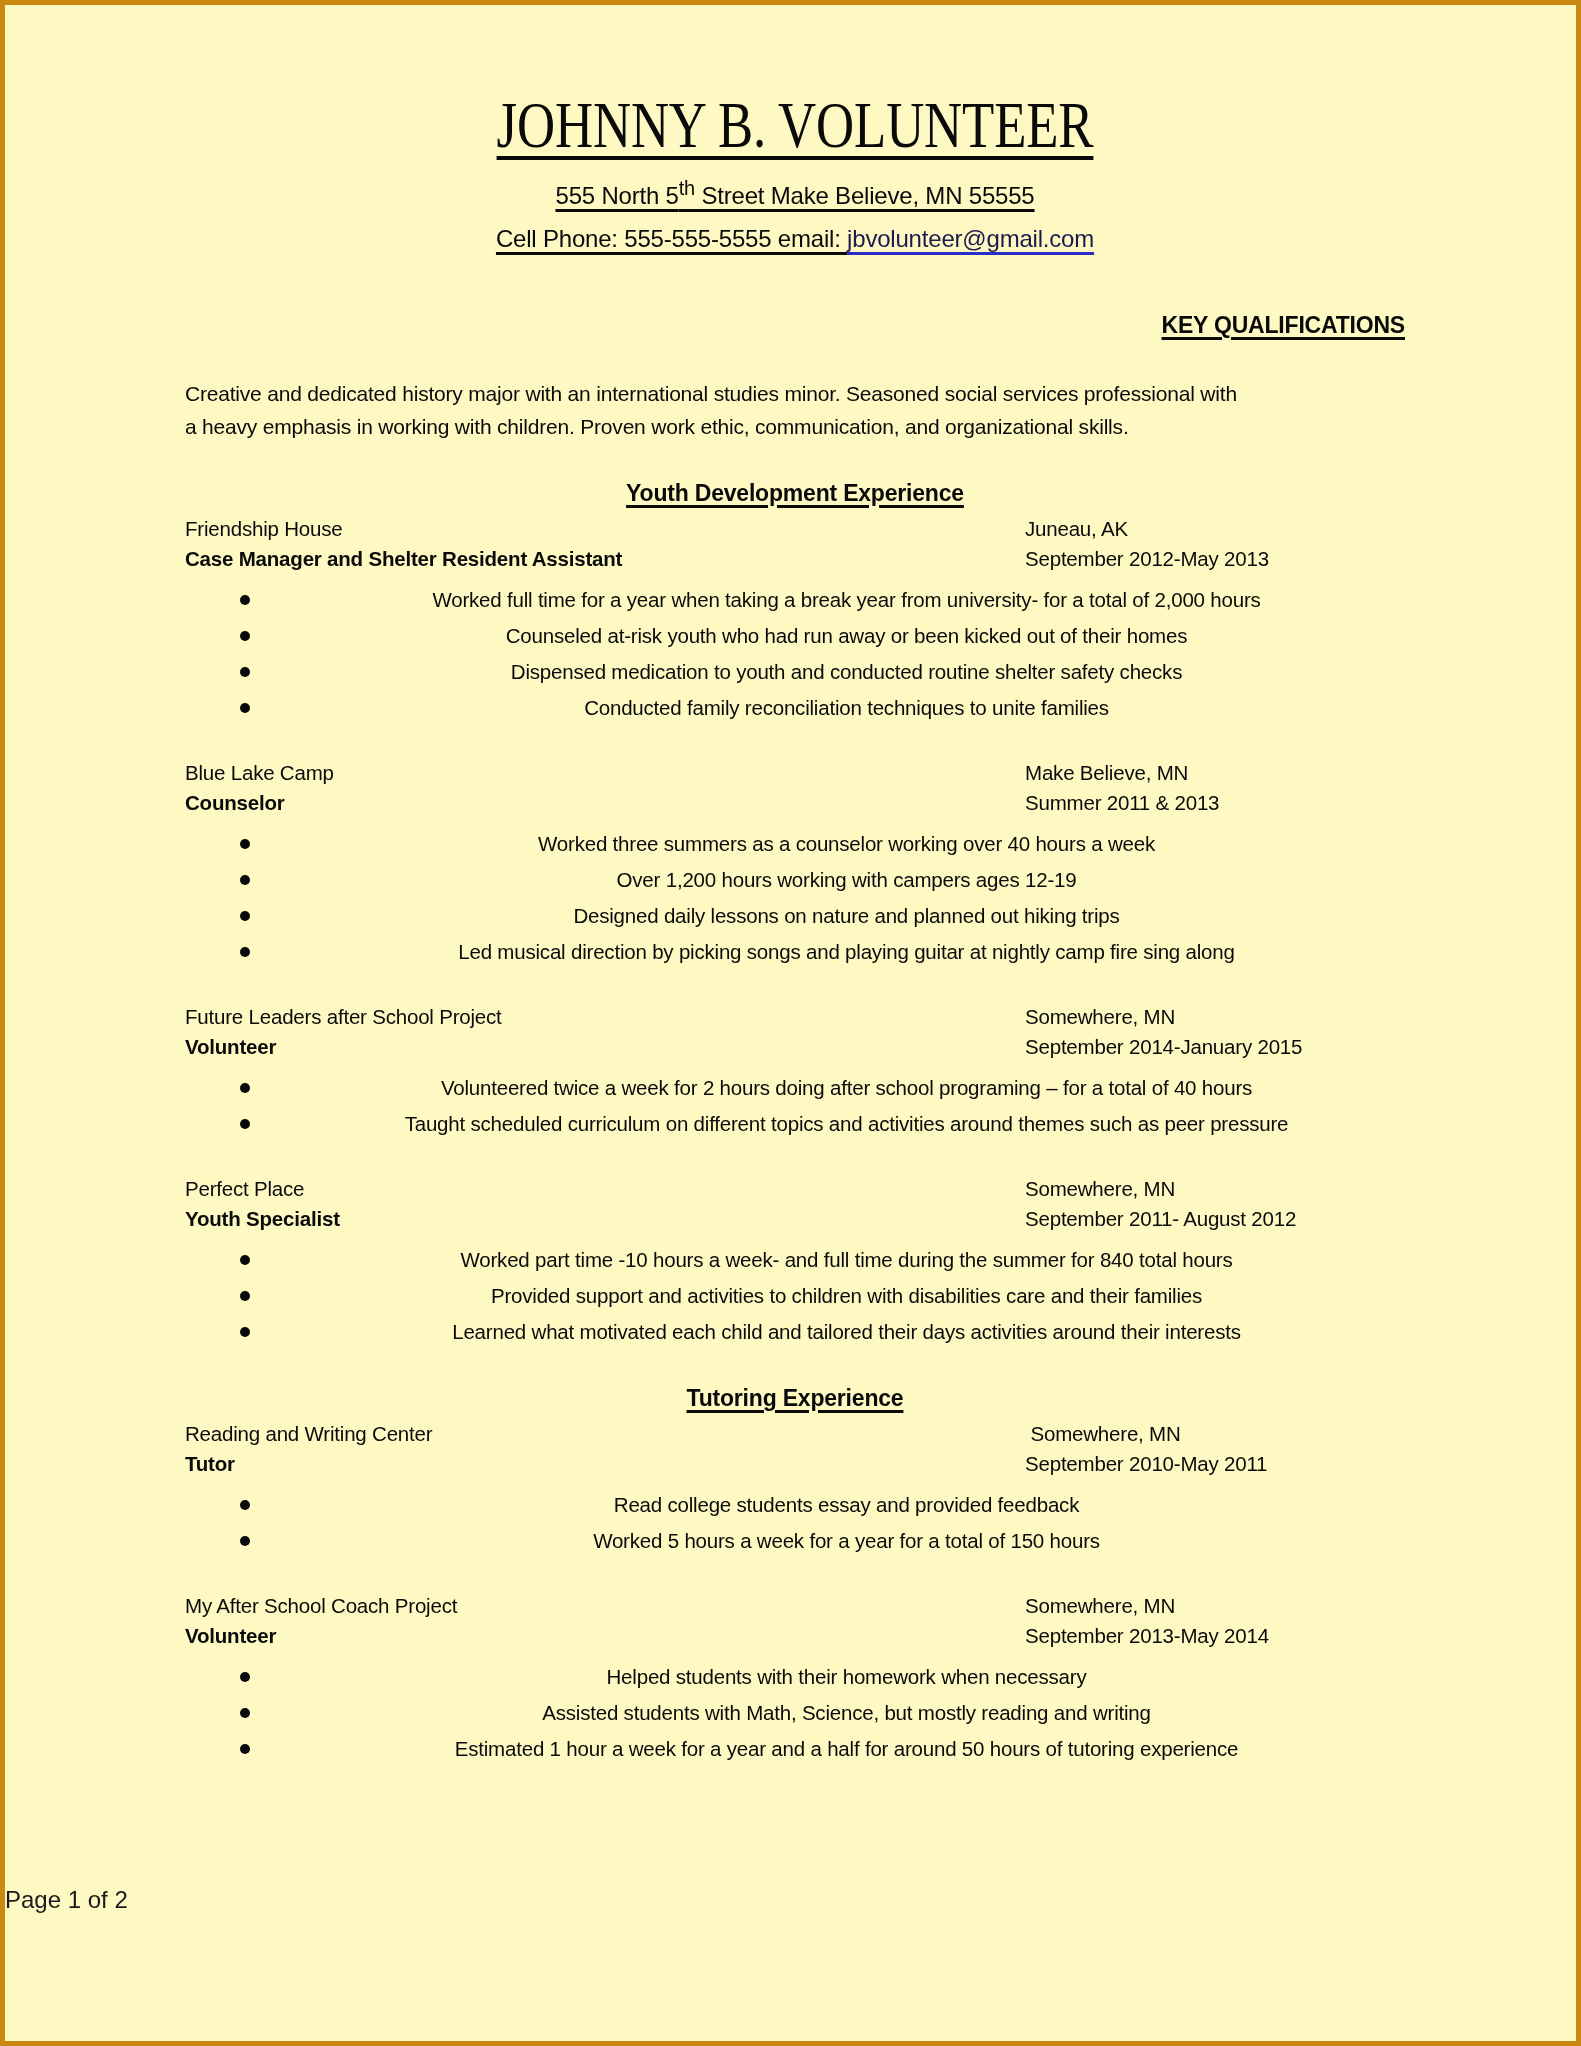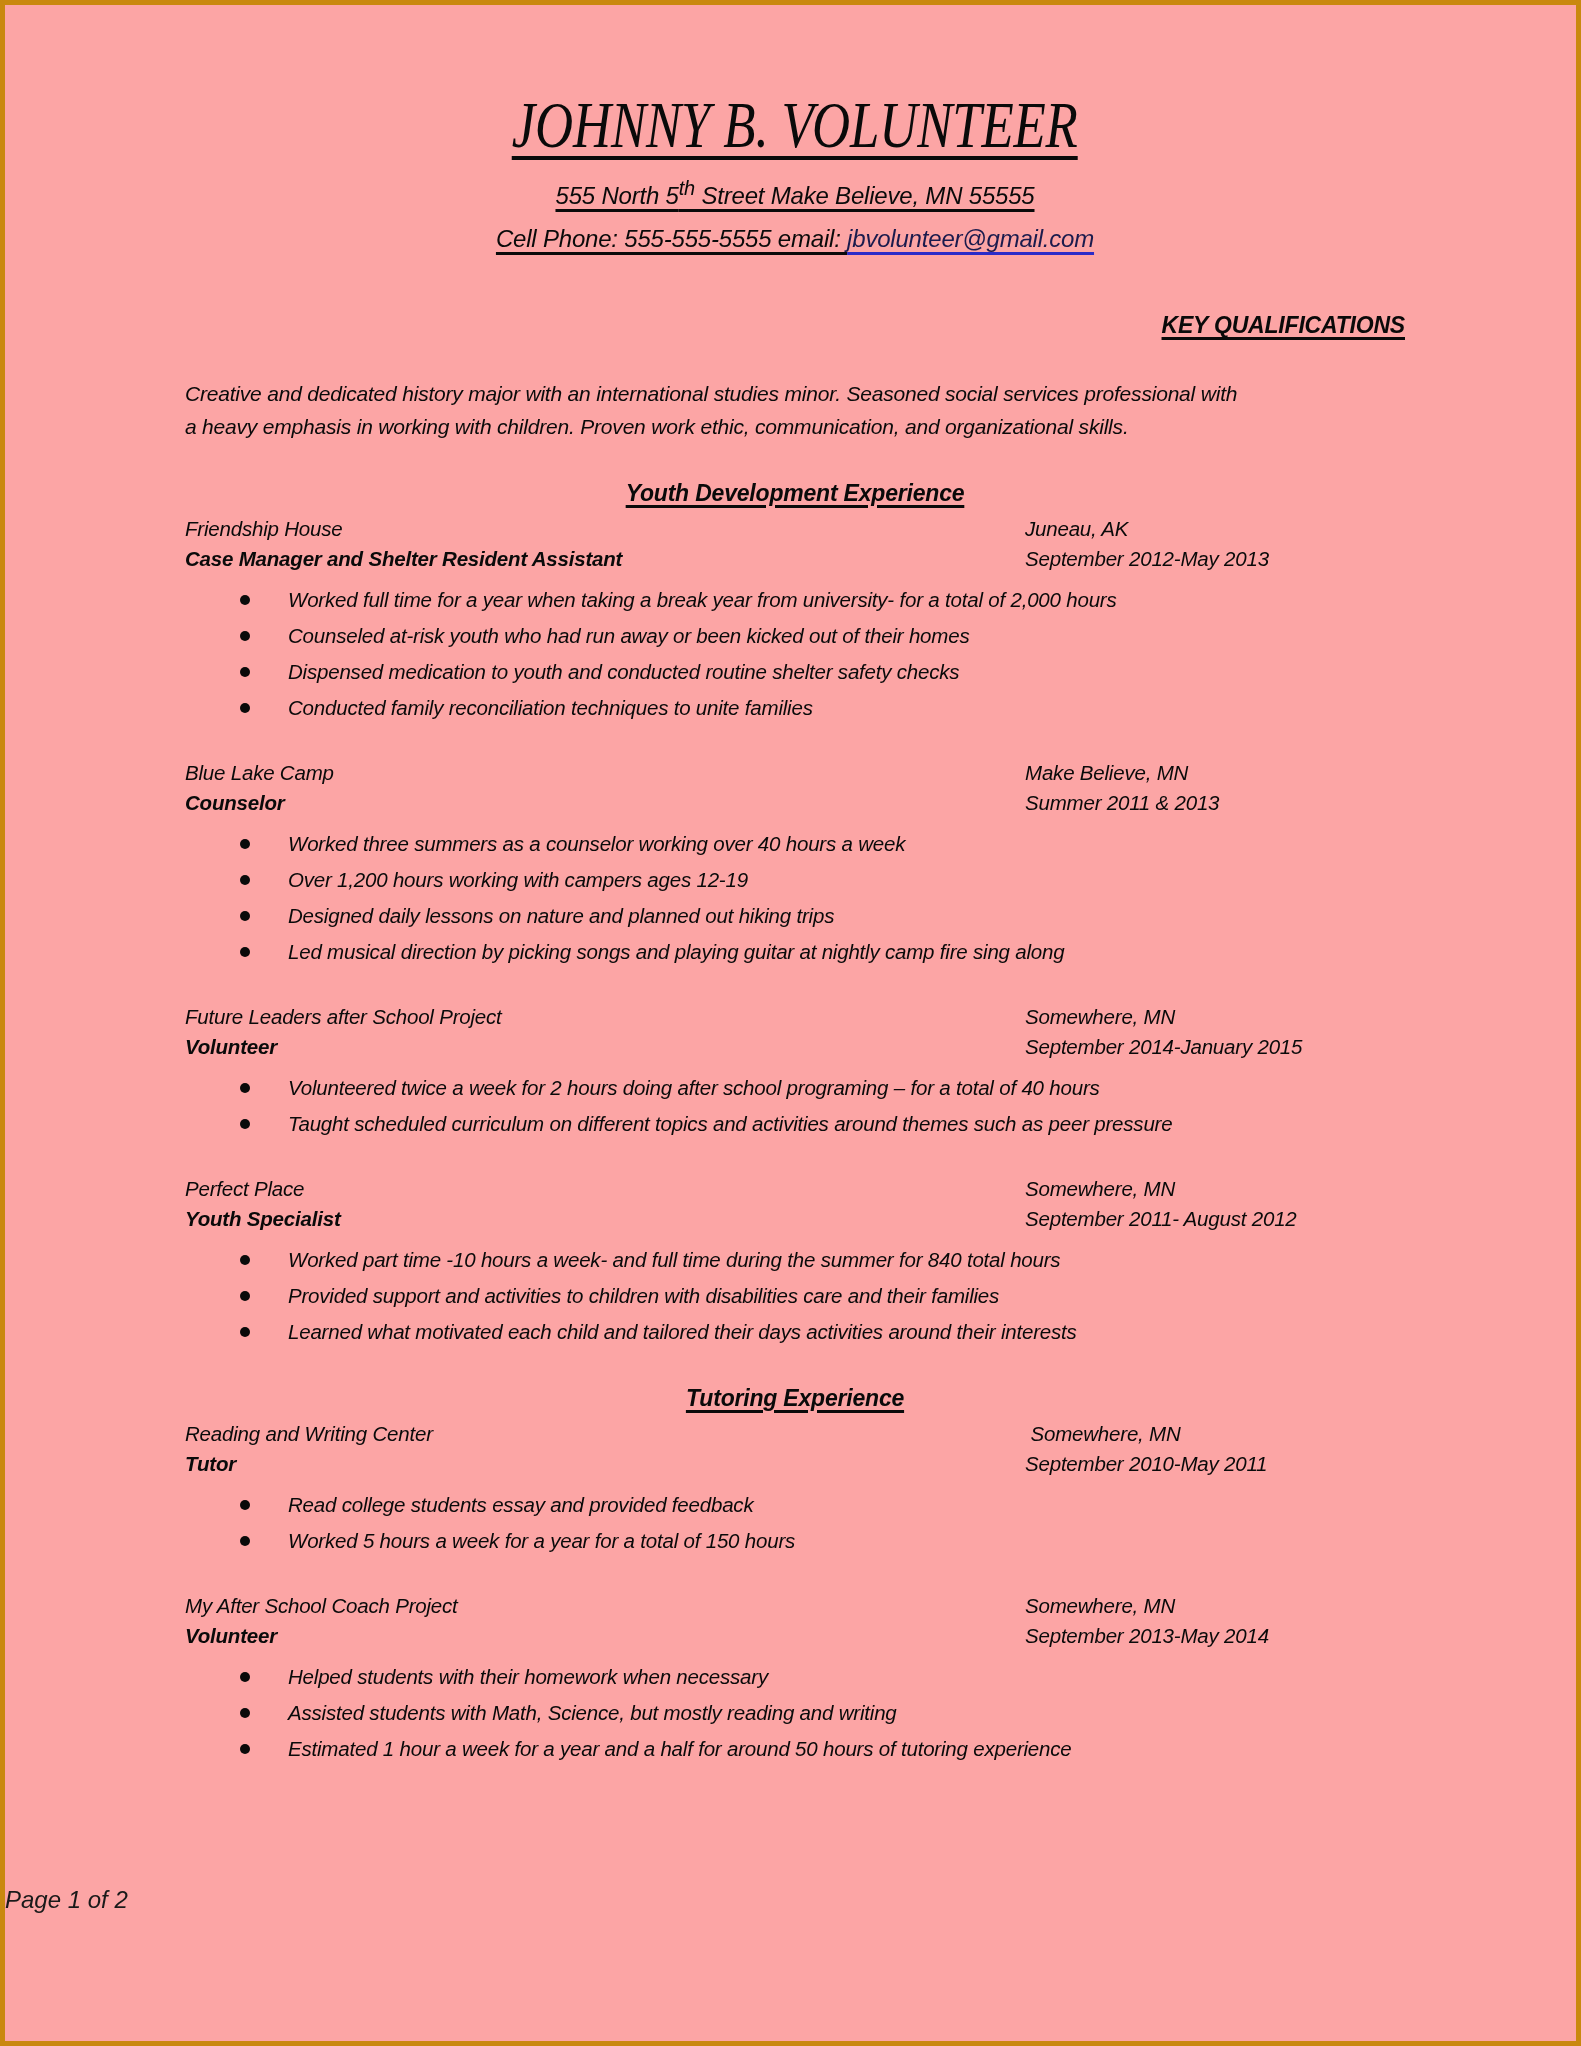--- a/index.html
+++ b/index.html
@@ -6,26 +6,25 @@
     --border-color:#C9880F;
     --text-color:#0a0a0a;
     --email-color:#1B1B4D;
     --email-underline:#2B2BC8;
   }
   *{margin:0;padding:0;box-sizing:border-box;}
   html,body{background:#e8e8e8;}
   .page{
     position:relative;
     width:1581px;height:2046px;
-    background:#fca5a5;
+    background:#fef9c3;
     border:5px solid var(--border-color);
     font-family:"Liberation Sans",sans-serif;
     color:var(--text-color);
     overflow:hidden;
-    font-style:italic;
   }
   .content{
     position:absolute;left:180px;top:0;width:1220px;
     letter-spacing:-0.2px;
   }
   
   .name{
     margin-top:84px;
     text-align:center;
     font-family:"Liberation Serif",serif;
@@ -85,20 +84,21 @@
   .entry + .entry{margin-top:32px;}
   .row{position:relative;line-height:30px;}
   .row .right{
     position:absolute;left:840px;top:0;
     font-weight:400;white-space:pre;
   }
   .role{font-weight:700;}
   .bullets{
     list-style:none;
     margin-top:8px;
+    text-align:center;
   }
   .bullets li{
     position:relative;
     padding-left:103px;
     line-height:36px;
   }
   .bullets li::before{
     content:"";
     position:absolute;
     left:55px;top:13px;

